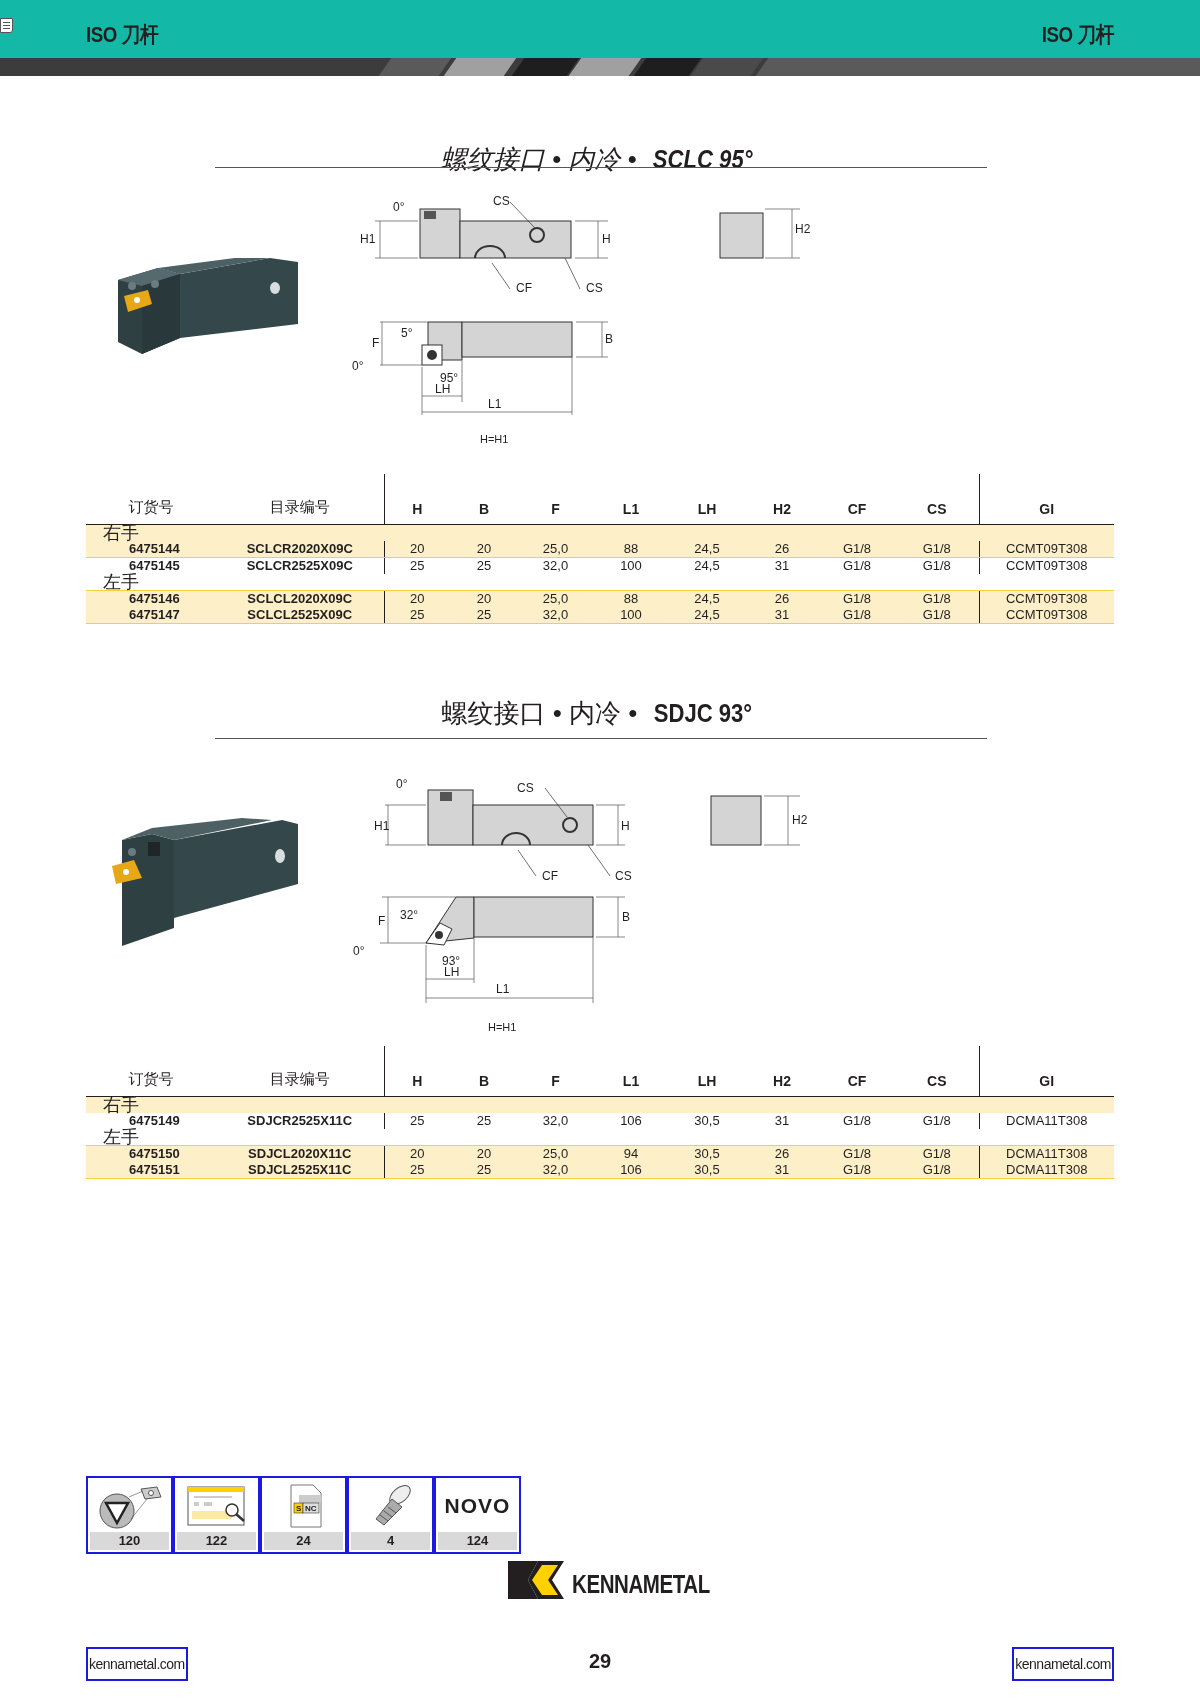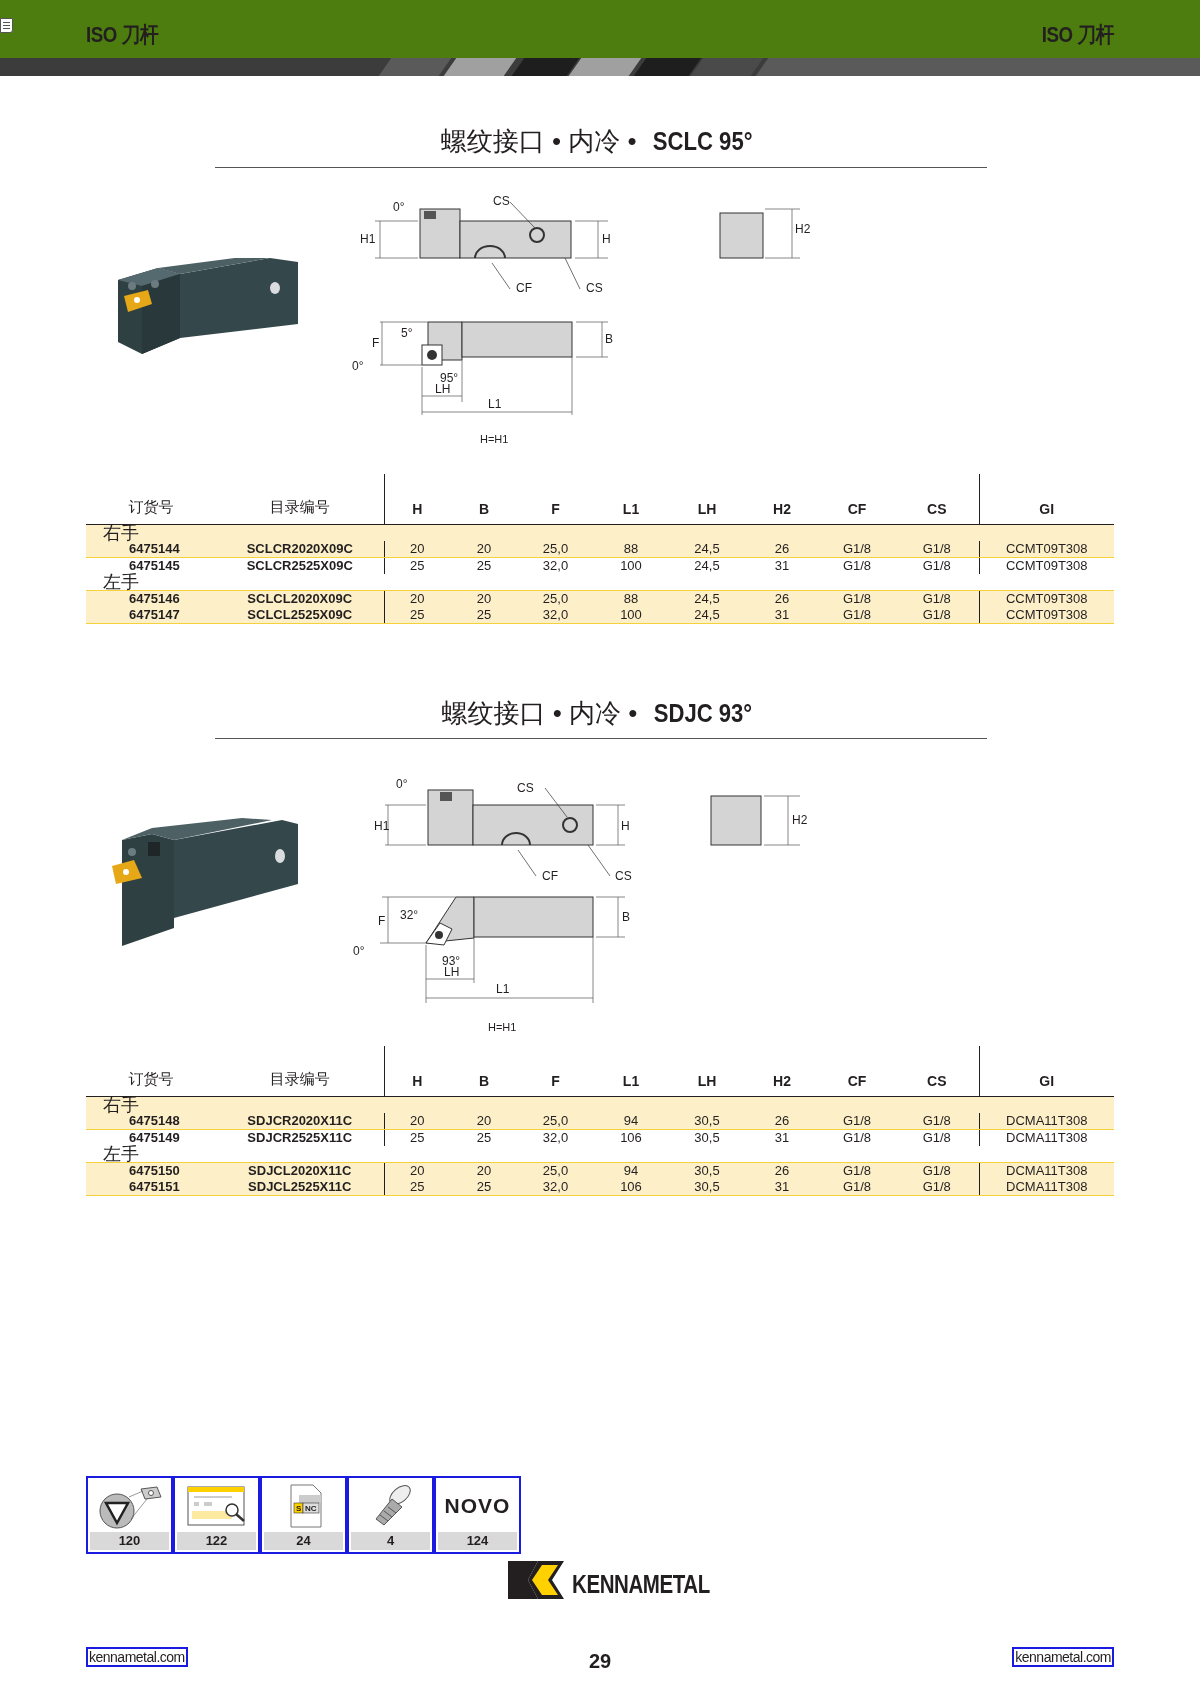--- a/index.html
+++ b/index.html
@@ -1,17 +1,17 @@
 <!DOCTYPE html>
 <html><head>
 <meta charset="utf-8">
 <style>
   * { box-sizing: border-box; margin: 0; padding: 0; }
   body { width: 1200px; height: 1697px; background: #ffffff; font-family: "Liberation Sans", sans-serif; color: #231f20; position: relative; overflow: hidden; }
-  .header { position: absolute; left: 0; top: 0; width: 1200px; height: 58px; background: #4d7c0f; }
+  .header { position: absolute; left: 0; top: 0; width: 1200px; height: 58px; background: #14b8a6; }
   .header .title { position: absolute; top: 20px; font-size: 22px; font-weight: bold; color: #231f20; font-family: "Liberation Sans", sans-serif; letter-spacing: -0.5px; transform: scaleX(0.85); transform-origin: left; }
   .header .title.left { left: 86px; }
   .header .title.right { right: 86px; transform-origin: right; }
   .header .note-icon { position: absolute; left: 0; top: 18px; width: 13px; height: 15px; background: #fff; border: 1px solid #555; border-radius: 0 0 3px 0; }
   .header .note-icon::before { content: ""; position: absolute; left: 2px; top: 3px; width: 7px; height: 1px; background: #555; box-shadow: 0 3px 0 #555, 0 6px 0 #555; }
   .stripe { position: absolute; left: 0; top: 58px; width: 1200px; height: 18px; background: #3c3c3c; overflow: hidden; }
   .stripe .seg { position: absolute; top: 0; height: 18px; transform: skewX(-35deg); }
 
   .section-title { position: absolute; left: 215px; width: 772px; text-align: center; font-size: 26px; color: #231f20; }
   .section-title .bold { font-weight: bold; transform: scaleX(0.85); display: inline-block; }
@@ -34,41 +34,41 @@
   table.spec tr.row-bot td { border-bottom: 1.5px solid #f5d23c; }
 
   .refs { position: absolute; left: 86px; top: 1476px; display: flex; }
   .ref { width: 87px; height: 78px; border: 2px solid #1a1ae0; margin-right: 0; position: relative; background: #fff; }
   .ref .pic { position: absolute; left: 2px; top: 2px; right: 2px; height: 52px; display: flex; align-items: center; justify-content: center; }
   .ref .num { position: absolute; left: 2px; right: 2px; bottom: 2px; height: 18px; background: #d9d9d9; font-weight: bold; font-size: 13px; text-align: center; line-height: 18px; }
 
   .logo { position: absolute; left: 508px; top: 1560px; display: flex; align-items: center; }
   .logo .word { font-weight: bold; font-size: 25px; color: #231f20; letter-spacing: -0.5px; transform: scaleX(0.82); transform-origin: left; margin-left: 2px; margin-top: 10px; }
   .page-num { position: absolute; left: 0; width: 1200px; top: 1650px; text-align: center; font-size: 20px; font-weight: bold; }
-  .site-link { position: absolute; top: 1647px; font-size: 14px; color: #231f20; border: 2px solid #1a1ae0; padding: 0 1px; letter-spacing: -0.5px; line-height: 16px; text-decoration: none; }
+  .site-link { position: absolute; top: 1647px; font-size: 14px; color: #231f20; border: 2px solid #1a1ae0; padding: 7px 1px; letter-spacing: -0.5px; line-height: 16px; text-decoration: none; }
 </style>
 </head>
 <body>
 
 <div class="header">
   <span class="note-icon"></span>
   <span class="title left">ISO 刀杆</span>
   <span class="title right">ISO 刀杆</span>
 </div>
 <div class="stripe">
   <div class="seg" style="left:385px;width:60px;background:#5a5a5a;"></div>
   <div class="seg" style="left:450px;width:60px;background:#a0a0a0;"></div>
   <div class="seg" style="left:518px;width:55px;background:#1e1e1e;"></div>
   <div class="seg" style="left:575px;width:60px;background:#a0a0a0;"></div>
   <div class="seg" style="left:640px;width:55px;background:#1e1e1e;"></div>
   <div class="seg" style="left:697px;width:60px;background:#4a4a4a;"></div>
   <div class="seg" style="left:762px;width:460px;background:#5a5a5a;"></div>
 </div>
 
-<div class="section-title" style="top:124px;">
+<div class="section-title" style="top:142px;font-style:italic;">
   <span>螺纹接口 • 内冷 • </span><span class="bold">SCLC 95°</span>
 </div>
 <div class="section-rule" style="top:167px;"></div>
 
 <svg class="photo" style="left:110px;top:258px;" width="190" height="110" viewBox="0 0 190 110">
   <polygon points="8,22 48,10 70,16 70,80 32,96 8,84" fill="#2f4043"></polygon>
   <polygon points="70,16 160,0 188,4 188,66 70,80" fill="#34474a"></polygon>
   <polygon points="48,10 70,16 160,0 140,-2" fill="#4d6165"></polygon>
   <polygon points="8,22 48,10 70,16 32,28" fill="#556a6e"></polygon>
   <polygon points="32,28 70,16 70,80 32,96" fill="#28383b"></polygon>
@@ -320,33 +320,20 @@
       <th>H2</th>
       <th>CF</th>
       <th>CS</th>
       <th class="vline">GI</th>
     </tr>
   </thead>
   <tbody>
     <tr class="group shade">
         <td colspan="11">右手</td>
       </tr>
-    <tr class="shade row-bot">
-      <td class="order">6475148</td>
-      <td class="cat">SDJCR2020X11C</td>
-      <td class="vline">20</td>
-      <td>20</td>
-      <td>25,0</td>
-      <td>94</td>
-      <td>30,5</td>
-      <td>26</td>
-      <td>G1/8</td>
-      <td>G1/8</td>
-      <td class="vline">DCMA11T308</td>
-    </tr>
     <tr>
       <td class="order">6475149</td>
       <td class="cat">SDJCR2525X11C</td>
       <td class="vline">25</td>
       <td>25</td>
       <td>32,0</td>
       <td>106</td>
       <td>30,5</td>
       <td>31</td>
       <td>G1/8</td>

